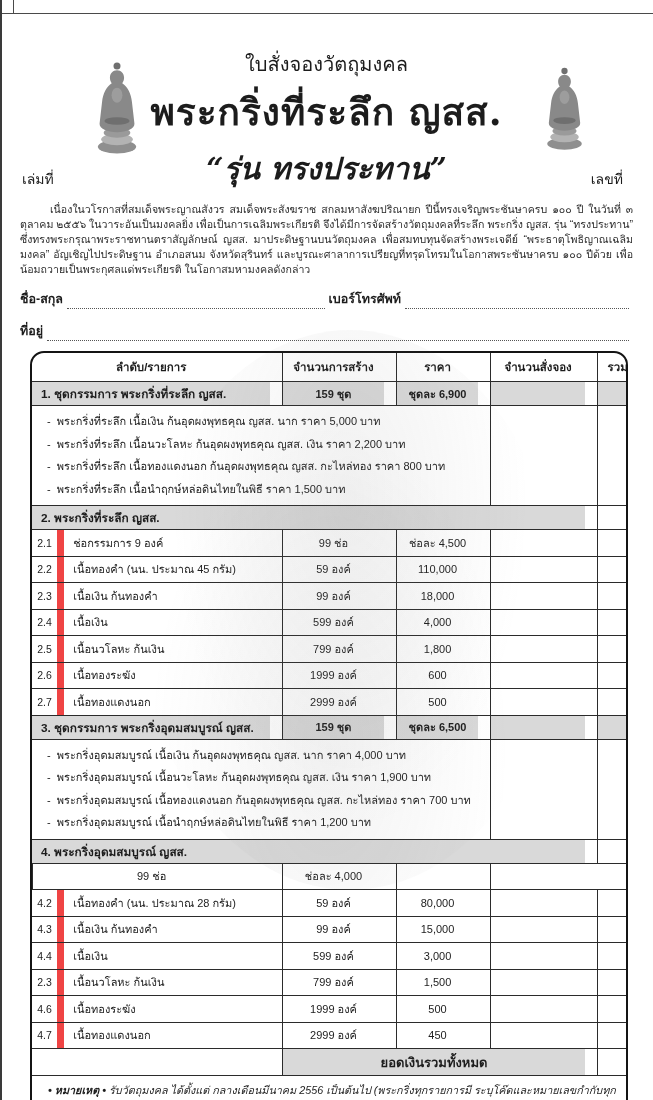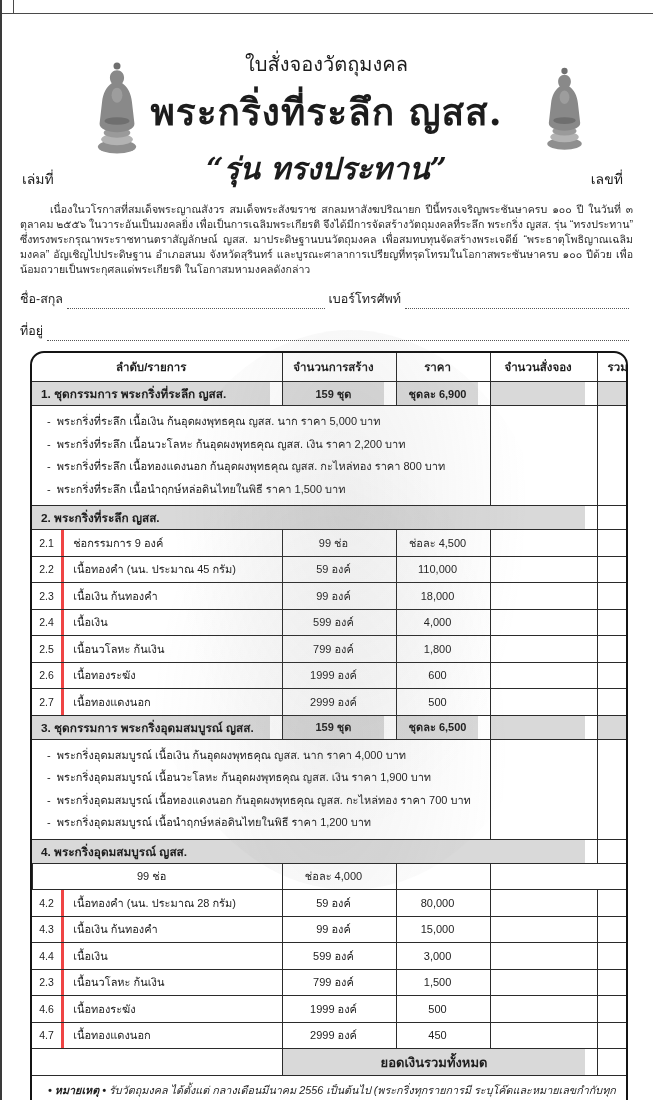--- a/index.html
+++ b/index.html
@@ -23,39 +23,39 @@
   .main-title { font-size:37px; font-weight:bold; font-family:"DejaVu Serif", serif; margin-top:2px; letter-spacing:1px; }
   .edition { font-size:30px; font-weight:bold; font-style:italic; font-family:"DejaVu Serif", serif; margin-top:4px; }
   .buddha { position:absolute; top:36px; }
   .buddha.left { left:92px; }
   .buddha.right { right:66px; top:42px; }
   .vol-label { position:absolute; left:22px; bottom:2px; font-size:14px; font-family:"Liberation Serif", serif; }
   .num-label { position:absolute; right:30px; bottom:2px; font-size:14px; font-family:"Liberation Serif", serif; }
 
   .intro { margin:10px 20px 0 20px; font-size:10.6px; line-height:1.42; text-align:justify; text-indent:30px; color:#2a2a2a; }
 
-  .fieldrow { display:flex; align-items:flex-end; margin:12px 20px 0 20px; font-size:12.5px; font-weight:normal; }
+  .fieldrow { display:flex; align-items:flex-end; margin:12px 20px 0 20px; font-size:12.5px; font-weight:bold; }
   .fieldrow .dotted { flex:1; border-bottom:1.2px dotted #555; height:15px; margin:0 4px; }
   .fieldrow .dotted.short { flex:1.15; }
 
   .main-box { margin:10px 25px 0 30px; border:2px solid #141414; border-radius:14px; overflow:hidden; background:transparent; }
   .trow { display:grid; grid-template-columns:40.1% 17.1% 13.9% 15.9% 13%;gap:12px; }
   .trow + .trow { border-top:1px solid #2b2b2b; }
   .cell { display:flex; align-items:center; padding:2px 6px; font-size:11px; min-height:23px; }
   .bl { border-left:1px solid #2b2b2b; }
   .center { justify-content:center; }
   .bold { font-weight:bold; }
   .gray { background:#d9d9d9; }
   .head .cell { font-weight:bold; font-size:11.5px; justify-content:center; min-height:28px; }
   .set-title { font-weight:bold; font-size:11.8px; padding-left:9px; }
   .band-cell { grid-column:1/5; font-weight:bold; font-size:11.8px; padding-left:9px; min-height:23px; }
   .details-cell { grid-column:1/4; display:block; padding:4px 8px 5px 15px; }
   .dline { font-size:11px; line-height:22.5px; white-space:nowrap; }
   .c1split { padding:0; }
-  .item-no { width:13.5%; align-self:stretch; border-right:3px solid #ef4444; display:flex; align-items:center; justify-content:center; font-size:10.5px; }
+  .item-no { width:13.5%; align-self:stretch; border-right:7px solid #ef4444; display:flex; align-items:center; justify-content:center; font-size:10.5px; }
   .item-nm { flex:1; padding-left:9px; font-size:11px; }
   .item-row .cell { min-height:25.5px; }
   .total-spacer { grid-column:1/2; }
   .total-cell { grid-column:2/5; font-weight:bold; font-size:13px; justify-content:center; min-height:26px; }
 
   .notes { border-top:1px solid #2b2b2b; padding:6px 10px 7px 16px; }
   .note1 { font-size:10.8px; font-style:italic; }
   .note1 .lead { font-style:italic; font-weight:bold; }
 </style>
 </head>

